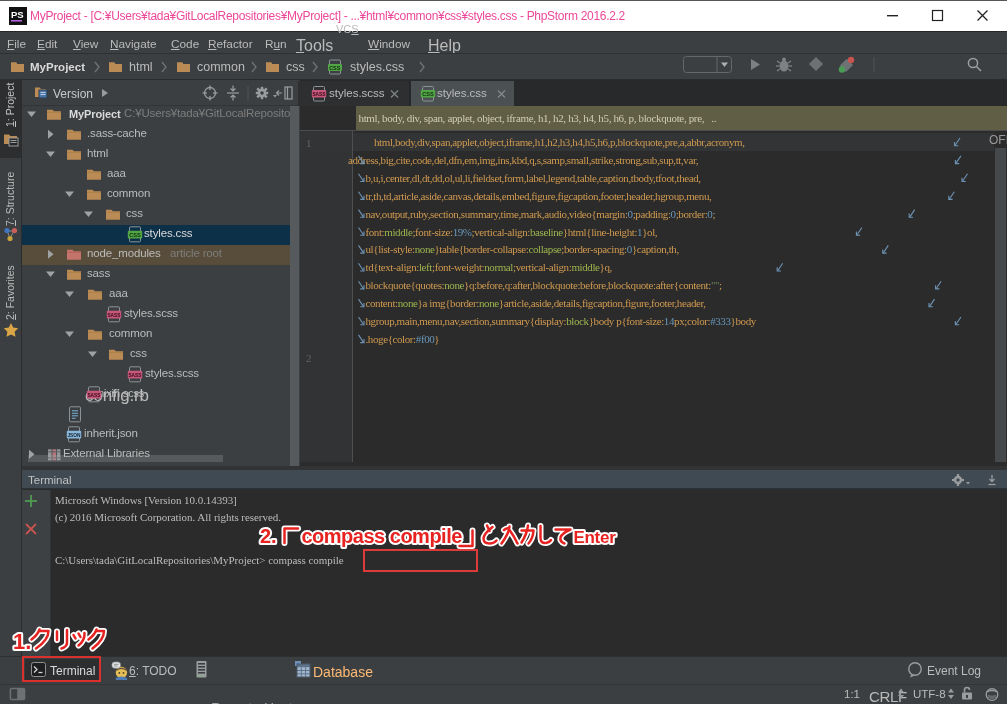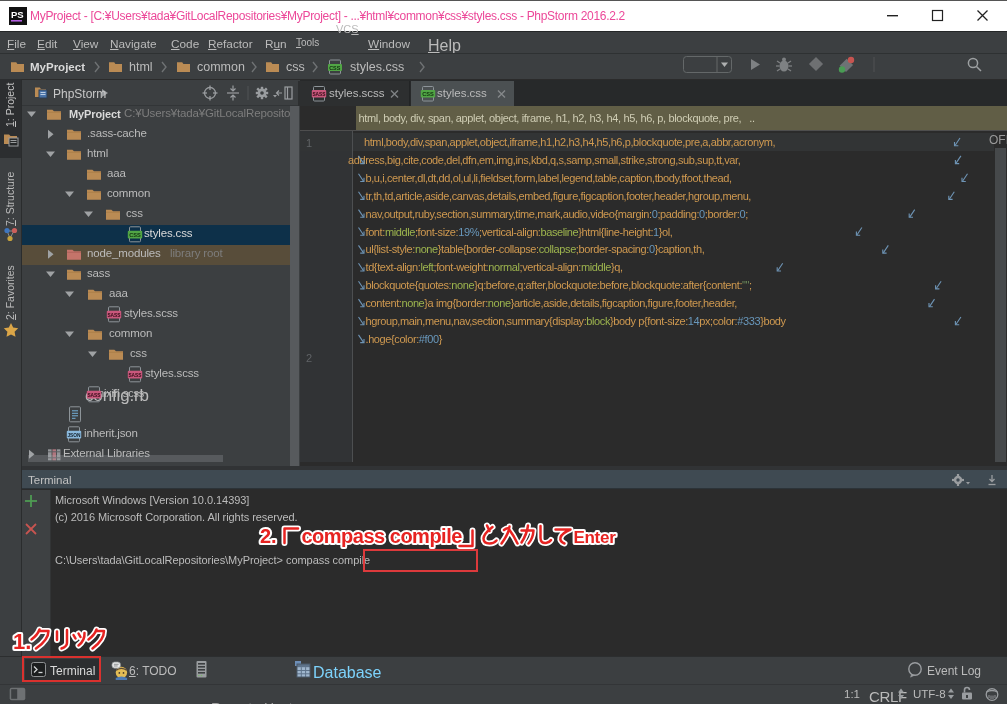--- a/index.html
+++ b/index.html
@@ -1,21 +1,21 @@
 <!DOCTYPE html>
 <html><head><meta charset="utf-8"><style>
 *{margin:0;padding:0;box-sizing:border-box}
 html,body{width:1007px;height:704px;overflow:hidden;background:#2b2b2b}
 body{font-family:"Liberation Sans",sans-serif;position:relative}
 .abs{position:absolute}
 .t{position:absolute;white-space:pre}
 svg{position:absolute;overflow:visible}
 
 .ui{color:#bbbbbb;font-size:12px}
-.mono{font-family:Liberation Sans, sans-serif}
+.mono{font-family:Liberation Serif, serif}
 </style></head><body>
 
 <div class="abs" style="left:0;top:0;width:1007px;height:31px;background:#fff;border-top:1px solid #555"></div>
 <svg class="abs" style="left:9px;top:7px" width="18" height="18" viewBox="0 0 18 18">
  <rect x="0" y="0" width="18" height="18" fill="#111"></rect>
  <text x="2" y="11" font-family="Liberation Sans" font-size="9.5" font-weight="bold" fill="#fff">PS</text>
  <rect x="2" y="13" width="11" height="1.6" fill="#b05ddc"></rect>
 </svg>
 <div class="t" style="left:30px;top:9px;font-size:12px;color:#ec4899;letter-spacing:-0.3px">MyProject - [C:¥Users¥tada¥GitLocalRepositories¥MyProject] - ...¥html¥common¥css¥styles.css - PhpStorm 2016.2.2</div>
 <svg class="abs" style="left:880px;top:0" width="120" height="31" viewBox="0 0 120 31">
@@ -25,21 +25,21 @@
 </svg>
 
 <div class="abs" style="left:0;top:31px;width:1007px;height:22px;background:#3c3f41;border-top:1px solid #242627"></div>
 <div class="t ui" style="left:7px;top:36.5px;font-size:11.8px"><u>F</u>ile</div>
 <div class="t ui" style="left:37px;top:36.5px;font-size:11.8px"><u>E</u>dit</div>
 <div class="t ui" style="left:73px;top:36.5px;font-size:11.8px"><u>V</u>iew</div>
 <div class="t ui" style="left:110px;top:36.5px;font-size:11.8px"><u>N</u>avigate</div>
 <div class="t ui" style="left:171px;top:36.5px;font-size:11.8px"><u>C</u>ode</div>
 <div class="t ui" style="left:208px;top:36.5px;font-size:11.8px"><u>R</u>efactor</div>
 <div class="t ui" style="left:265px;top:36.5px;font-size:11.8px">R<u>u</u>n</div>
-<div class="t ui" style="left:296px;top:36.5px;font-size:10px"><u>T</u>ools</div>
+<div class="t ui" style="left:296px;top:36.5px;font-size:16px"><u>T</u>ools</div>
 <div class="t ui" style="left:336px;top:23px;font-size:11px">VC<u>S</u></div>
 <div class="t ui" style="left:368px;top:36.5px;font-size:11.8px"><u>W</u>indow</div>
 <div class="t ui" style="left:428px;top:36.5px;font-size:16px"><u>H</u>elp</div>
 
 <div class="abs" style="left:0;top:53px;width:1007px;height:26px;background:#3c3f41;border-top:1px solid #2e3132"></div>
 
 <svg class="abs" style="left:10px;top:59px" width="420" height="16" viewBox="0 0 420 16">
  <defs>
   <g id="fold">
         <path d="M1 3.5 L1 13 L14 13 L14 5 L7.5 5 L6 3.5 Z" fill="#ba8b54"></path>
@@ -169,34 +169,34 @@
       <rect x="230.6" y="4" width="2.4" height="2.8" transform="rotate(45 231.8 5.4)"></rect>
       <rect x="223" y="11" width="2.4" height="2.8" transform="rotate(45 224.2 12.4)"></rect>
     </g>
  <path d="M239 11 L243 11 L241 13.5 Z" fill="#9a9da0"></path>
  <g stroke="#9a9da0" stroke-width="1.2" fill="none">
       <rect x="251" y="3" width="7" height="12"></rect>
       <line x1="253.5" y1="3" x2="253.5" y2="15"></line>
       <path d="M248 9 L243 9 M245 6.5 L242.5 9 L245 11.5"></path>
     </g>
 </svg>
-<div class="t ui" style="left:53px;top:86.5px;font-size:12px;color:#c8c8c8">PhpStorm</div>
+<div class="t ui" style="left:53px;top:86.5px;font-size:12px;color:#c8c8c8">Version</div>
 
 <div class="abs" style="left:22px;top:224.5px;width:268px;height:20px;background:#0d3049"></div>
 <div class="abs" style="left:22px;top:244.5px;width:268px;height:20px;background:#584d3a"></div>
 <div class="t" style="left:69px;top:107.5px;font-size:11px;font-weight:bold;letter-spacing:-0.1px;color:#dadada">MyProject</div>
 <div class="t" style="left:124px;top:107.0px;font-size:11.5px;letter-spacing:-0.15px;color:#7d7d7d;width:166px;overflow:hidden">C:¥Users¥tada¥GitLocalRepositori</div>
 <div class="t" style="left:87px;top:127.0px;font-size:11.5px;letter-spacing:-0.15px;color:#bbbbbb">.sass-cache</div>
 <div class="t" style="left:87px;top:147.0px;font-size:11.5px;letter-spacing:-0.15px;color:#bbbbbb">html</div>
 <div class="t" style="left:107px;top:167.0px;font-size:11.5px;letter-spacing:-0.15px;color:#bbbbbb">aaa</div>
 <div class="t" style="left:107px;top:187.0px;font-size:11.5px;letter-spacing:-0.15px;color:#bbbbbb">common</div>
 <div class="t" style="left:126px;top:207.0px;font-size:11.5px;letter-spacing:-0.15px;color:#bbbbbb">css</div>
 <div class="t" style="left:144px;top:227.0px;font-size:11.5px;letter-spacing:-0.15px;color:#dadada">styles.css</div>
 <div class="t" style="left:87px;top:247.0px;font-size:11.5px;letter-spacing:-0.15px;color:#bbbbbb">node_modules</div>
-<div class="t" style="left:170px;top:247.0px;font-size:11.5px;letter-spacing:-0.15px;color:#7d7d7d;width:120px;overflow:hidden">library root</div>
+<div class="t" style="left:170px;top:247.0px;font-size:11.5px;letter-spacing:-0.15px;color:#7d7d7d;width:120px;overflow:hidden">article root</div>
 <div class="t" style="left:87px;top:267.0px;font-size:11.5px;letter-spacing:-0.15px;color:#bbbbbb">sass</div>
 <div class="t" style="left:109px;top:287.0px;font-size:11.5px;letter-spacing:-0.15px;color:#bbbbbb">aaa</div>
 <div class="t" style="left:124px;top:307.0px;font-size:11.5px;letter-spacing:-0.15px;color:#bbbbbb">styles.scss</div>
 <div class="t" style="left:109px;top:327.0px;font-size:11.5px;letter-spacing:-0.15px;color:#bbbbbb">common</div>
 <div class="t" style="left:130px;top:347.0px;font-size:11.5px;letter-spacing:-0.15px;color:#bbbbbb">css</div>
 <div class="t" style="left:145px;top:367.0px;font-size:11.5px;letter-spacing:-0.15px;color:#bbbbbb">styles.scss</div>
 <div class="t" style="left:89px;top:387.0px;font-size:11px;letter-spacing:-0.15px;color:#bbbbbb">_mixin.scss</div>
 <div class="t" style="left:85px;top:386px;font-size:17px;letter-spacing:-0.15px;color:#bbbbbb">config.rb</div>
 <div class="t" style="left:84px;top:427.0px;font-size:11.5px;letter-spacing:-0.15px;color:#bbbbbb">inherit.json</div>
 <div class="t" style="left:63px;top:447.0px;font-size:11.5px;letter-spacing:-0.15px;color:#bbbbbb">External Libraries</div>
@@ -297,21 +297,21 @@
 <div class="abs" style="left:300px;top:106px;width:707px;height:25px;background:#2b2b2b"></div>
 <div class="abs" style="left:356px;top:106px;width:651px;height:24px;background:#615e46"></div>
 <div class="t mono" style="left:358.5px;top:112px;font-size:11px;letter-spacing:-0.35px;color:#cfcdb4">html, body, div, span, applet, object, iframe, h1, h2, h3, h4, h5, h6, p, blockquote, pre,   ..</div>
 <div class="abs" style="left:300px;top:130px;width:707px;height:1px;background:#4e4e4e"></div>
 <div class="abs" style="left:300px;top:131px;width:707px;height:337px;background:#2b2b2b"></div>
 <div class="abs" style="left:300px;top:131px;width:52px;height:337px;background:#313335"></div>
 <div class="abs" style="left:300px;top:133px;width:694px;height:18px;background:#323435"></div>
 <div class="abs" style="left:352px;top:131px;width:1px;height:337px;background:#4d4f51"></div>
 <div class="t mono" style="left:306px;top:136.5px;font-size:11px;color:#606366">1</div>
 <div class="t mono" style="left:306px;top:351.5px;font-size:11px;color:#606366">2</div>
-<div class="t mono code" style="left:364px;top:136.0px">html,body,div,span,applet,object,iframe,h1,h2,h3,h4,h5,h6,p,blockquote,pre,a,abbr,acronym,</div>
+<div class="t mono code" style="left:374px;top:136.0px">html,body,div,span,applet,object,iframe,h1,h2,h3,h4,h5,h6,p,blockquote,pre,a,abbr,acronym,</div>
 <div class="t mono code" style="left:348px;top:153.9px">address,big,cite,code,del,dfn,em,img,ins,kbd,q,s,samp,small,strike,strong,sub,sup,tt,var,</div>
 <div class="t mono code" style="left:365.5px;top:171.8px">b,u,i,center,dl,dt,dd,ol,ul,li,fieldset,form,label,legend,table,caption,tbody,tfoot,thead,</div>
 <div class="t mono code" style="left:365.5px;top:189.7px">tr,th,td,article,aside,canvas,details,embed,figure,figcaption,footer,header,hgroup,menu,</div>
 <div class="t mono code" style="left:365.5px;top:207.6px">nav,output,ruby,section,summary,time,mark,audio,video{margin:<i class="n">0</i>;padding:<i class="n">0</i>;border:<i class="n">0</i>;</div>
 <div class="t mono code" style="left:365.5px;top:225.5px">font:<i class="k">middle</i>;font-size:<i class="n">19%</i>;vertical-align:<i class="k">baseline</i>}html{line-height:<i class="n">1</i>}ol,</div>
 <div class="t mono code" style="left:365.5px;top:243.4px">ul{list-style:<i class="k">none</i>}table{border-collapse:<i class="k">collapse</i>;border-spacing:<i class="n">0</i>}caption,th,</div>
 <div class="t mono code" style="left:365.5px;top:261.3px">td{text-align:<i class="k">left</i>;font-weight:<i class="k">normal</i>;vertical-align:<i class="k">middle</i>}q,</div>
 <div class="t mono code" style="left:365.5px;top:279.2px">blockquote{quotes:<i class="k">none</i>}q:before,q:after,blockquote:before,blockquote:after{content:<i class="s">""</i>;</div>
 <div class="t mono code" style="left:365.5px;top:297.1px">content:<i class="k">none</i>}a img{border:<i class="k">none</i>}article,aside,details,figcaption,figure,footer,header,</div>
 <div class="t mono code" style="left:365.5px;top:315.0px">hgroup,main,menu,nav,section,summary{display:<i class="k">block</i>}body p{font-size:<i class="n">14</i>px;color:<i class="n">#333</i>}body </div>
@@ -429,21 +429,21 @@
  <rect x="3" y="4" width="13" height="13" fill="#9fb6cd"></rect>
  <rect x="3" y="4" width="13" height="3.2" fill="#5e738a"></rect>
  <g stroke="#5e738a" stroke-width="1">
       <line x1="3" y1="10.5" x2="16" y2="10.5"></line>
       <line x1="3" y1="13.8" x2="16" y2="13.8"></line>
       <line x1="7.3" y1="7.2" x2="7.3" y2="17"></line>
       <line x1="11.6" y1="7.2" x2="11.6" y2="17"></line>
     </g>
  <rect x="3" y="4" width="13" height="13" fill="none" stroke="#4a5a6b"></rect>
 </svg>
-<div class="t" style="left:313px;top:664px;font-size:16px;color:#7dd3fc">Database</div>
+<div class="t" style="left:313px;top:664px;font-size:14px;color:#fdba74">Database</div>
 <svg class="abs" style="left:906px;top:661px" width="18" height="18" viewBox="0 0 18 18">
  <circle cx="9" cy="8" r="6.2" fill="none" stroke="#9a9da0" stroke-width="1.4"></circle>
  <path d="M5.5 13.2 L4.5 16.2 L9 14" fill="#9a9da0" stroke="#9a9da0" stroke-width="0.5"></path>
 </svg>
 <div class="t" style="left:927px;top:664px;font-size:12px;color:#bbbbbb">Event Log</div>
 <svg class="abs" style="left:9px;top:687px" width="17" height="14" viewBox="0 0 17 14">
  <rect x="0.7" y="0.7" width="15.6" height="12.6" rx="2" fill="#6e7173"></rect>
  <rect x="2.2" y="2.2" width="6" height="9.6" fill="#3c3f41"></rect>
 </svg>
 <div class="t" style="left:844px;top:687.5px;font-size:11.5px;color:#bbbbbb">1:1</div>

